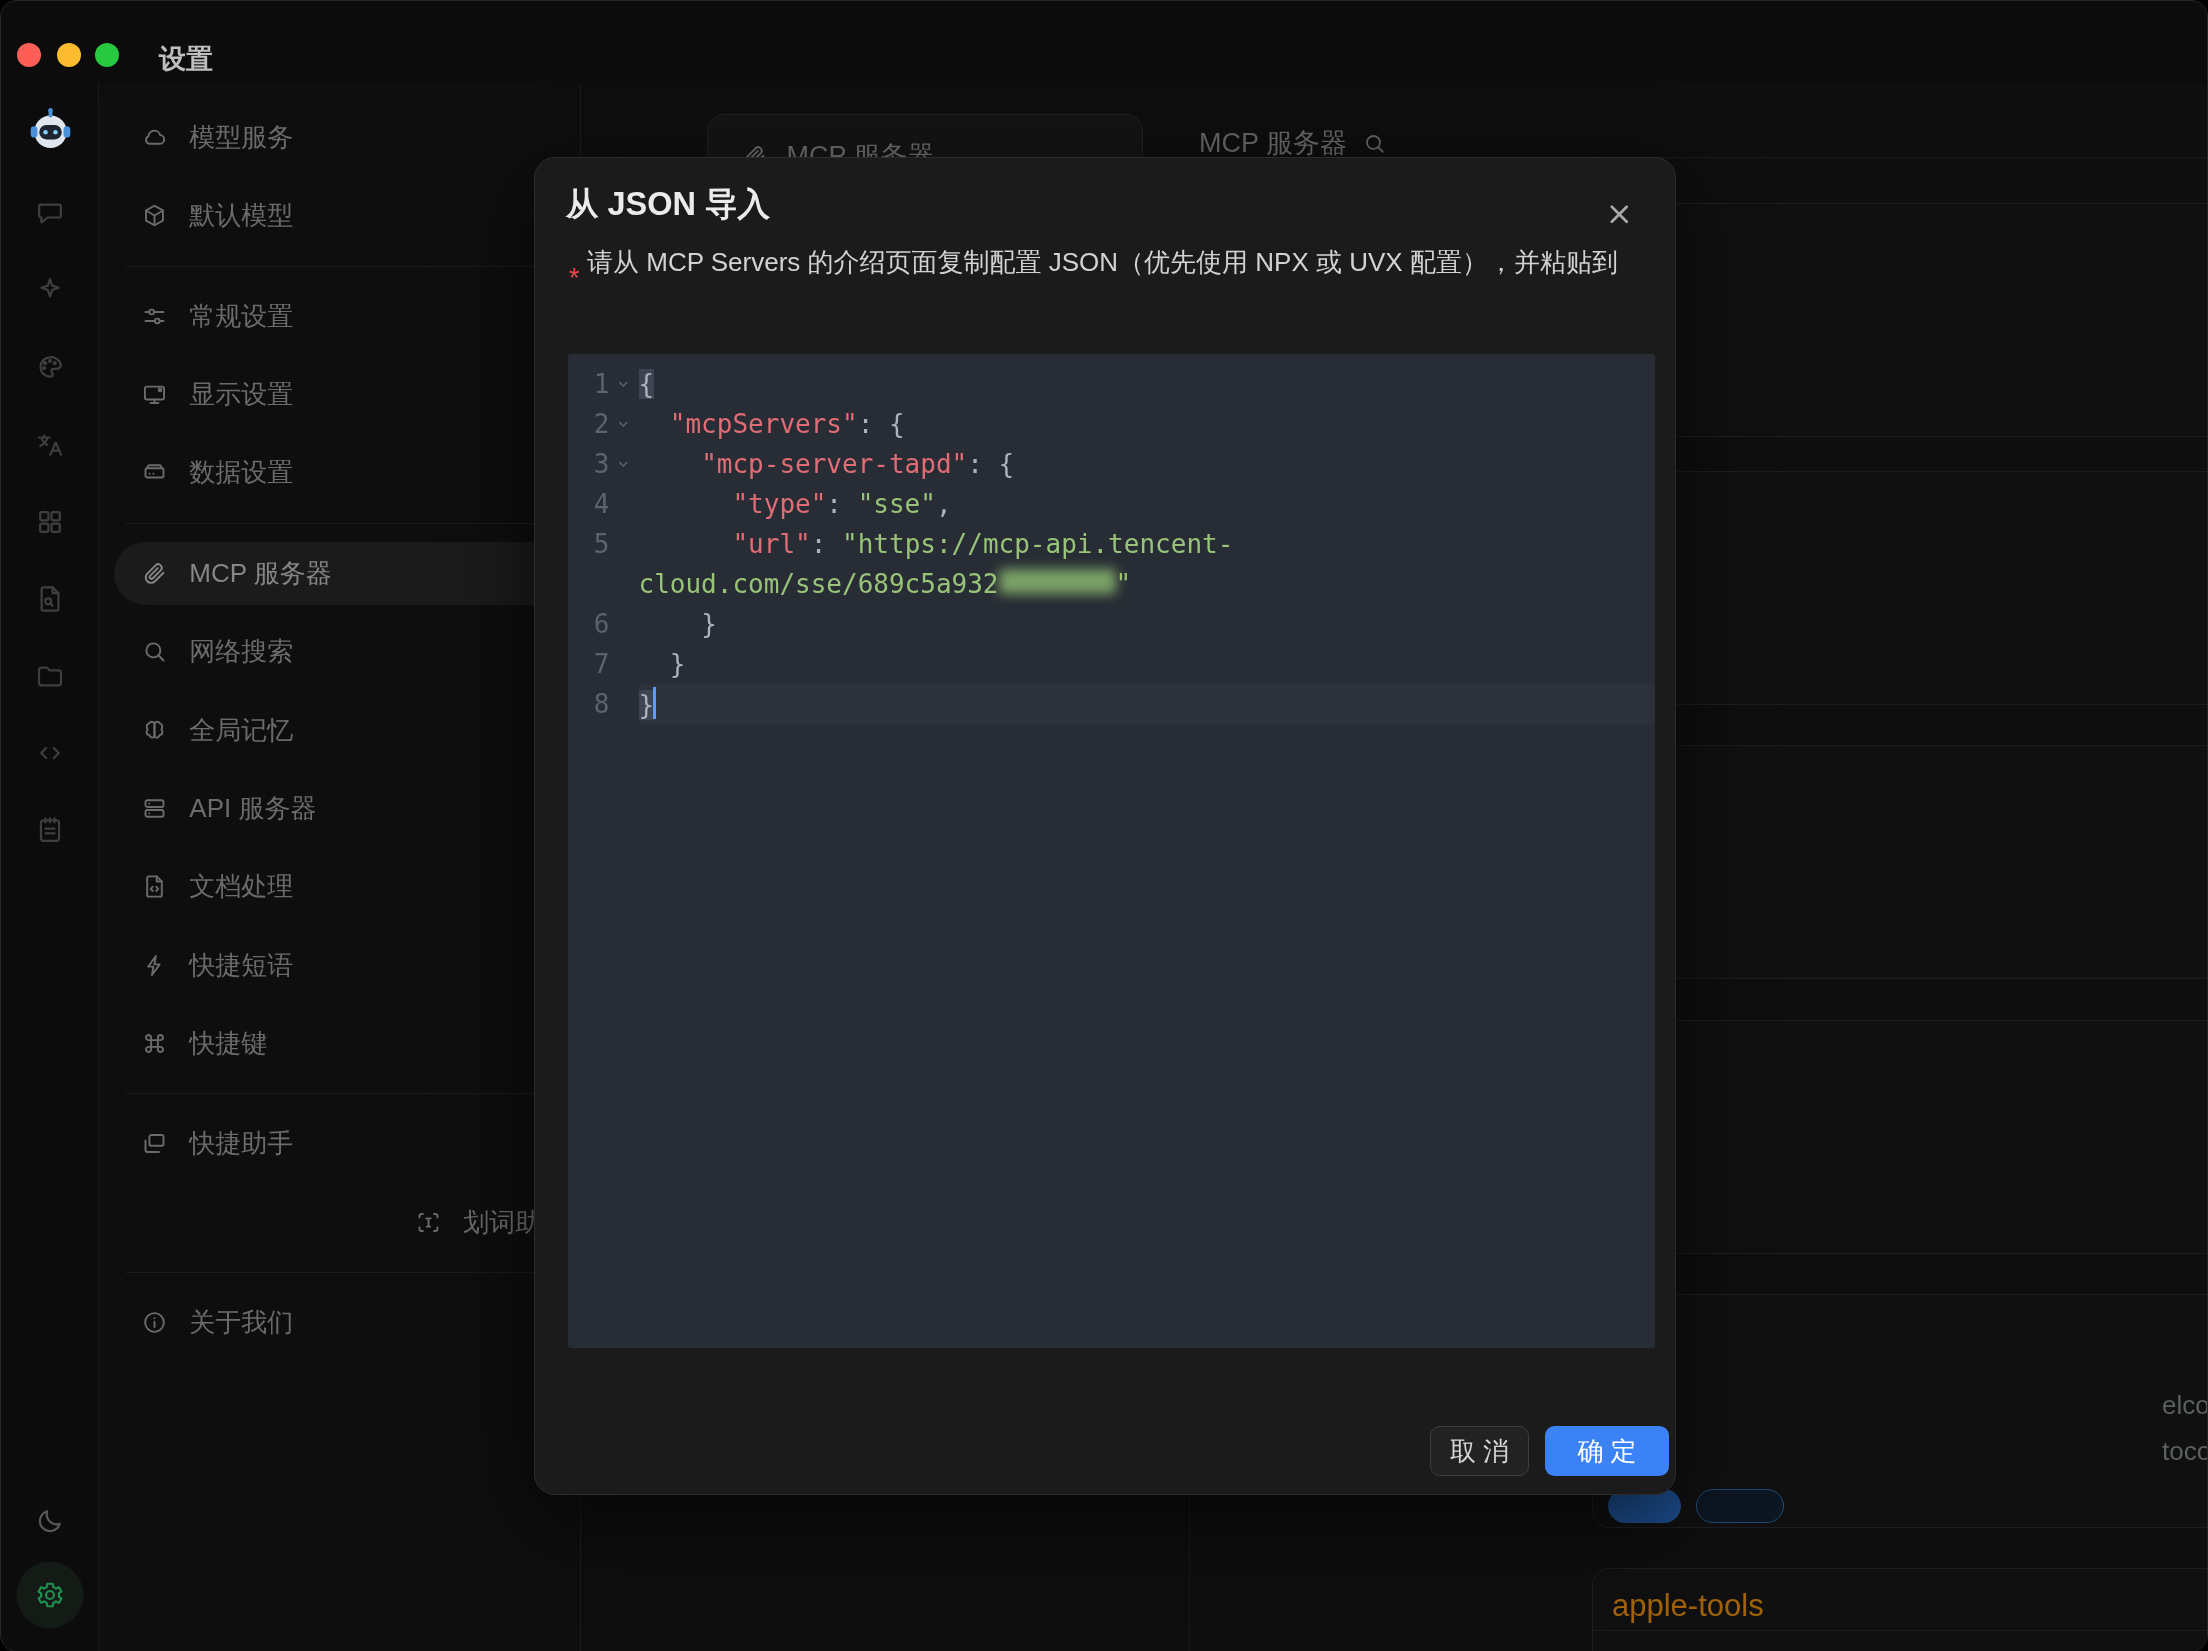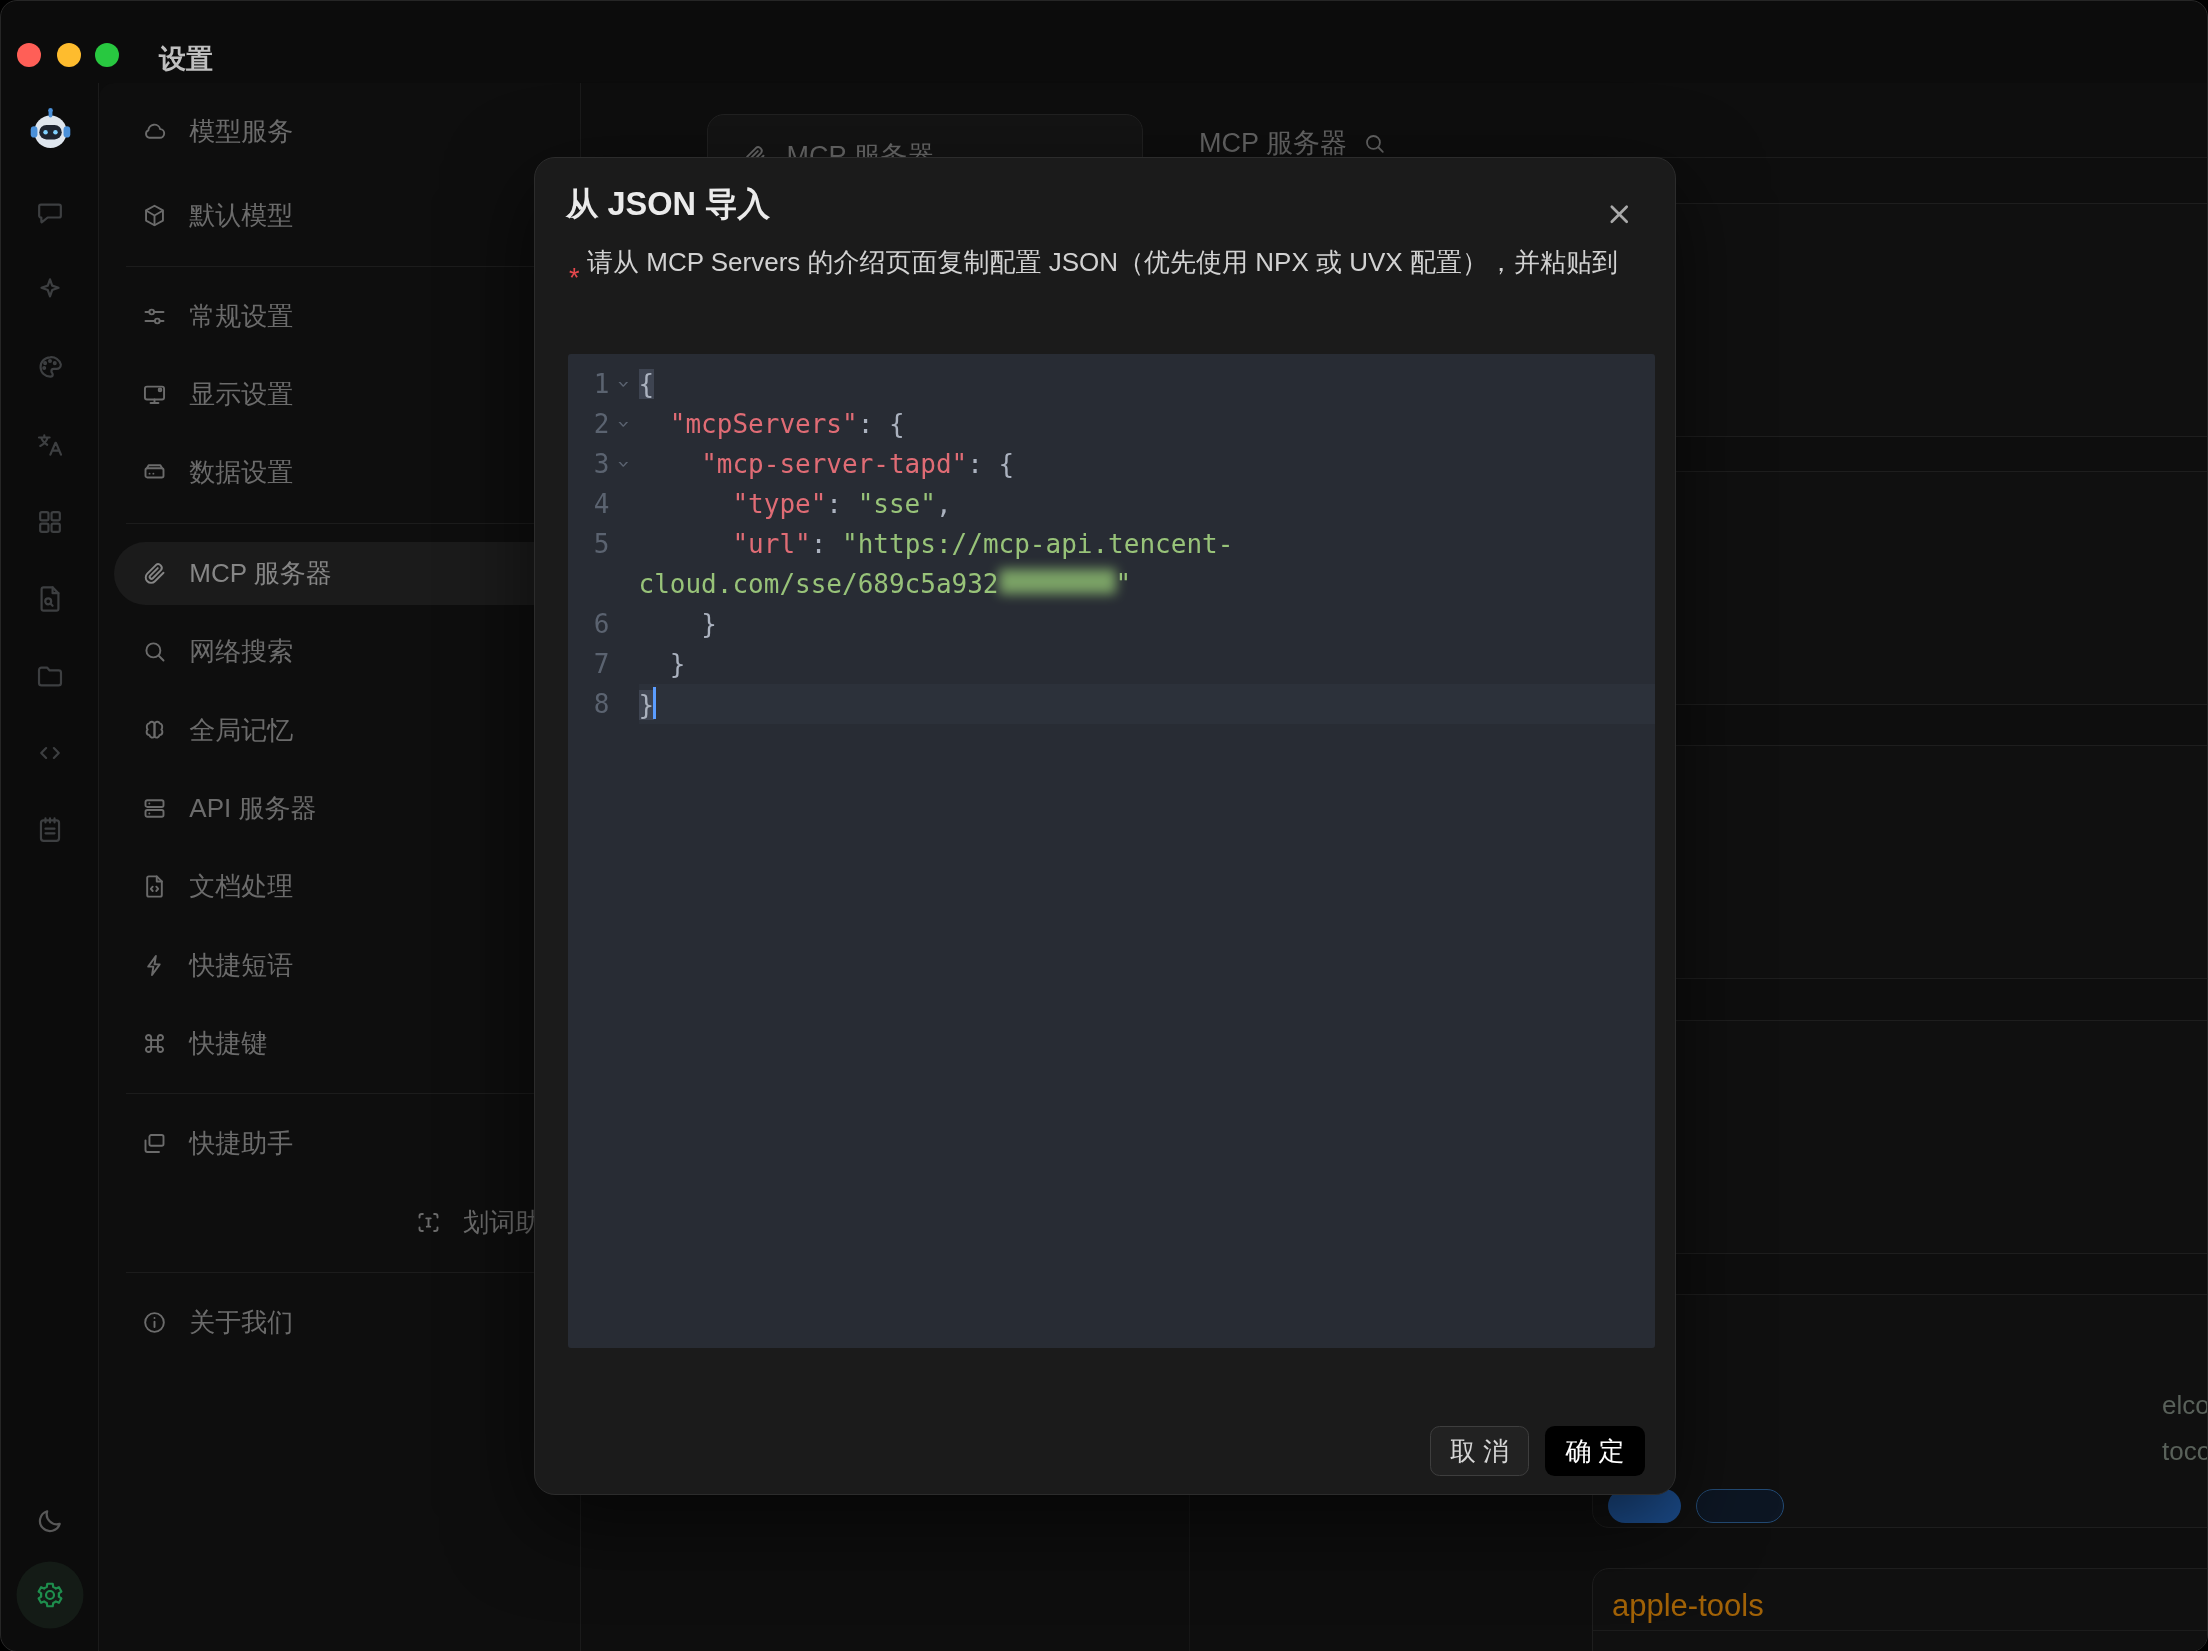--- a/index.html
+++ b/index.html
@@ -79,21 +79,21 @@
   .erow.active .hl { position:absolute; left:71px; right:0; top:0; bottom:0; background:#2c313a; }
   .tk-key { color:#e06c75; } .tk-str { color:#98c379; } .tk-pun { color:#abb2bf; }
   .tk-sel { color:#abb2bf; background:#3e4451; }
   .tk-redact { display:inline-block; width:117px; height:25px; border-radius:2.9px; background:#8fbf72;
     opacity:.8; filter:blur(5.7px); vertical-align:-1.9px; }
   .tk-cursor { display:inline-block; width:2.9px; height:32px; background:#5b9dff; vertical-align:-5.7px; margin-left:-1px; }
 
   .m-btn { position:absolute; top:1268px; height:50px; border-radius:9.6px; font-size:26px;
     display:flex; align-items:center; justify-content:center; }
   .m-btn.cancel { left:895px; width:99px; background:#222222; border:1px solid #3e3e3e; color:#d6d6d6; }
-  .m-btn.ok { left:1010px; width:100px; background:#000000; color:#ffffff; }
+  .m-btn.ok { left:1010px; width:124px; background:#3b82f6; color:#ffffff; }
 </style>
 </head>
 <body>
 
 <svg width="0" height="0" style="position:absolute">
   <defs>
     <symbol id="i-robot-avatar-icon" viewBox="0 0 24 24">
       <circle cx="12" cy="13" r="7.2" fill="#dfe6ee" stroke="none"></circle>
       <path d="M12 5.8V4" stroke="#4a90d9"></path>
         <circle cx="12" cy="3.4" r="1" fill="#4a90d9" stroke="none"></circle>
@@ -302,21 +302,21 @@
       </div>
       <div class="rail-btn gear" style="top: 1512px;">
         <svg class="ic" viewBox="0 0 32 32" width="31" height="31">
           <use href="#i-gear-icon"></use>
         </svg>
       </div>
     </div>
 
   <div class="page">
     <div class="nav" id="nav">
-        <div class="nav-item" style="top: 17px;">
+        <div class="nav-item" style="top: 23px;">
           <svg class="ic" viewBox="0 0 28 28" width="27" height="27">
             <use href="#i-cloud-icon"></use>
           </svg>
           <span class="lbl">模型服务</span>
         </div>
         <div class="nav-item" style="top: 101px;">
           <svg class="ic" viewBox="0 0 28 28" width="27" height="27">
             <use href="#i-package-icon"></use>
           </svg>
           <span class="lbl">默认模型</span>

